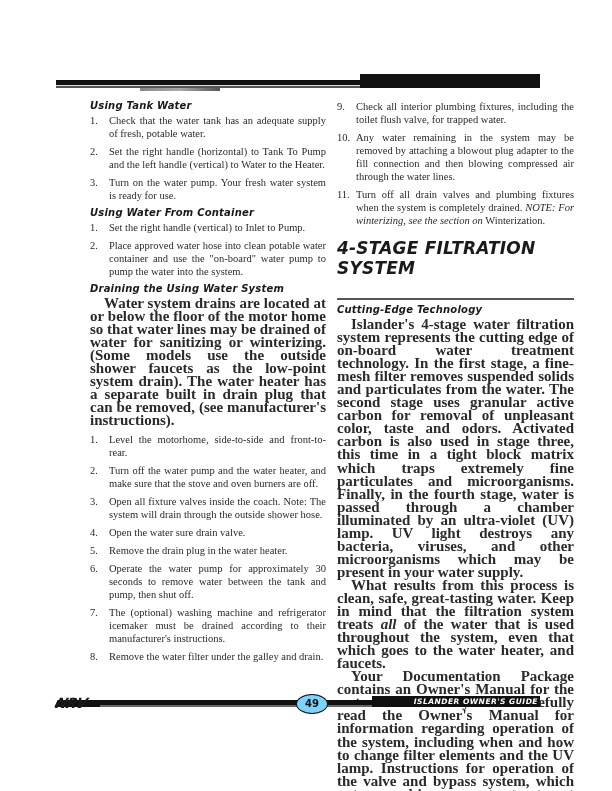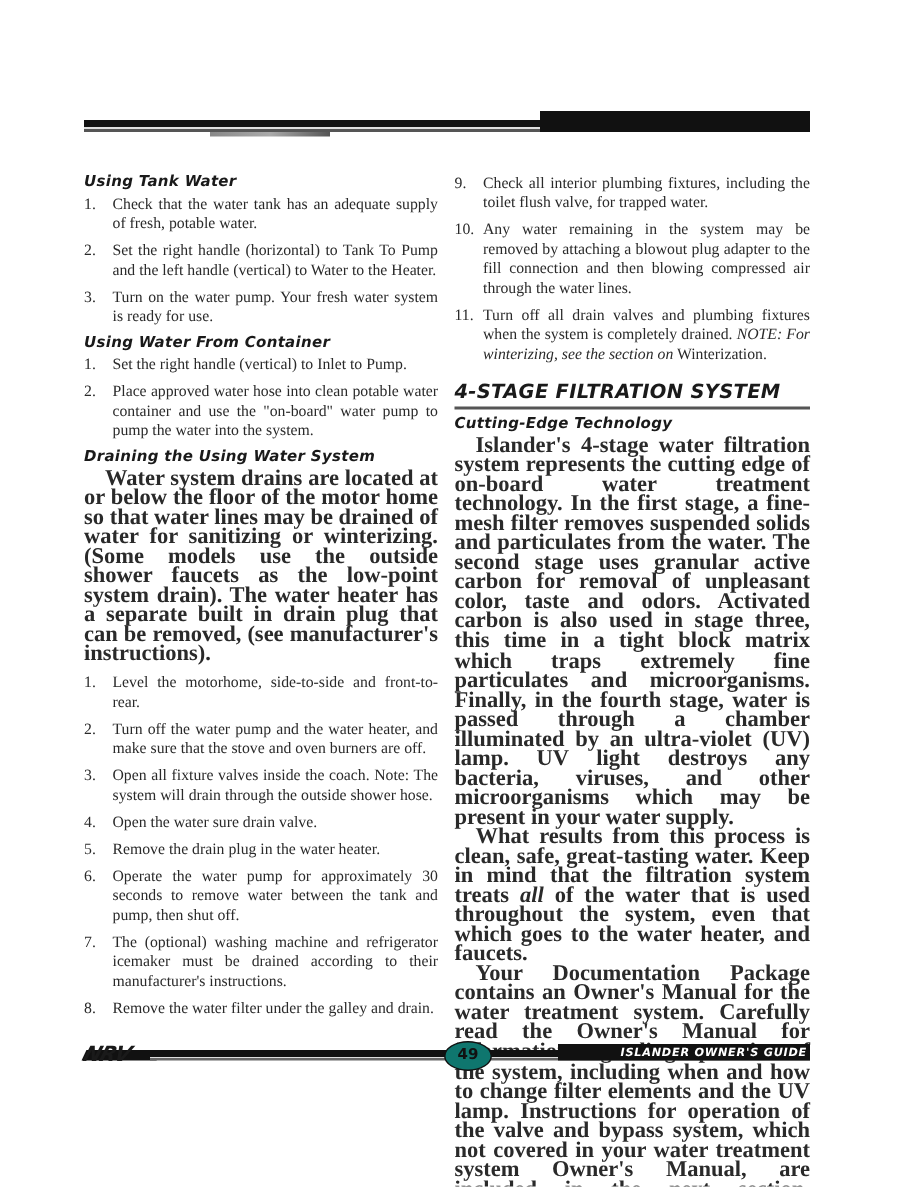--- a/index.html
+++ b/index.html
@@ -28,32 +28,32 @@
       font-size: 7.5px; letter-spacing: 0.5px; color: #ffffff;
       white-space: nowrap;
       margin-top: 48px;
     }
     .header-shade {
       position: absolute; left: 140px; top: 88px; width: 80px; height: 3px;
       background: linear-gradient(90deg, #888, #aaa, #555);
     }
 
     
-    .col { position: absolute; top: 112px; width: 236px; }
+    .col { position: absolute; top: 96px; width: 236px; margin-left: 34px; }
     .col-left { left: 56px; }
     .col-right { left: 303px; width: 237px; }
 
     .h-sub {
       font-family: "DejaVu Sans", sans-serif; font-weight: bold; font-style: italic;
       font-size: 10px; color: #1a1a1a; margin: 4px 0 3px 0; letter-spacing: 0.2px;
     }
     .h-section {
       font-family: "DejaVu Sans", sans-serif; font-weight: bold; font-style: italic;
-      font-size: 13px; color: #1a1a1a; margin: 11px 0 4px 0;
-      padding-bottom: 2px; border-bottom: 2px solid #555;
+      font-size: 17px; color: #1a1a1a; margin: 11px 0 4px 0;
+      padding-bottom: 20px; border-bottom: 2px solid #555;
       letter-spacing: 0.2px;
     }
 
     ol.steps { list-style: none; margin: 0; padding: 0; }
     ol.steps li {
       position: relative; padding-left: 19px; margin-bottom: 5px;
       font-size: 10.5px; line-height: 13px; text-align: justify;
     }
     ol.steps li .num { position: absolute; left: 0; top: 0; }
 
@@ -73,21 +73,21 @@
       background: #111; transform: skewX(-25deg);
     }
     .logo {
       position: absolute; left: 56px; top: 695px;
       font-family: "DejaVu Sans", sans-serif; font-weight: bold; font-style: italic;
       font-size: 14px; color: #1a1a1a; letter-spacing: -1px;
       transform: skewX(-18deg);
     }
     .page-num {
       position: absolute; left: 296px; top: 694px; width: 30px; height: 18px;
-      border: 1.5px solid #111; border-radius: 50%; background: #0f766e;
+      border: 1.5px solid #111; border-radius: 50%; background: #7dd3fc;
       text-align: center; line-height: 18px;
       font-family: "DejaVu Sans", sans-serif; font-weight: bold; font-size: 10px;
       color: #111;
     }
     .footer-title {
       position: absolute; right: 74px; top: 697px;
       font-family: "DejaVu Sans", sans-serif; font-weight: bold; font-style: italic;
       font-size: 7.5px; letter-spacing: 0.5px; color: #ffffff; white-space: nowrap; text-align: center;
     }
     .footer-tab {

